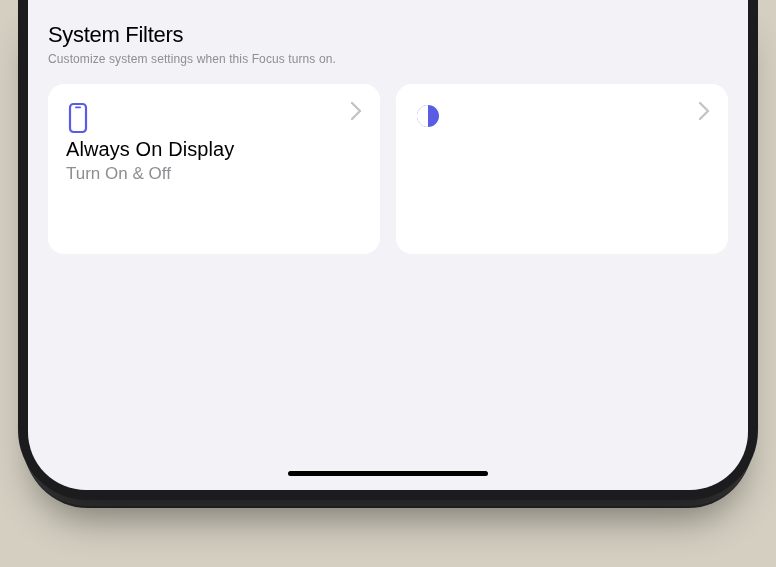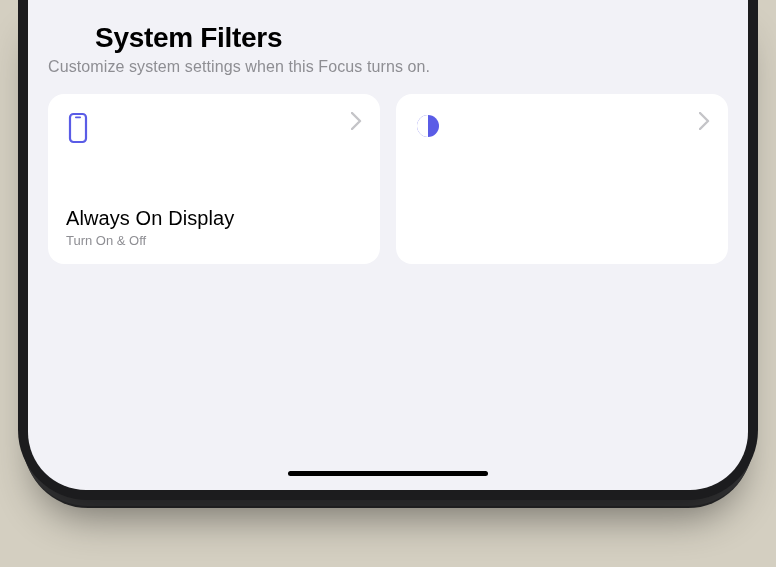--- a/index.html
+++ b/index.html
@@ -37,66 +37,64 @@
     width:100%;
     height:100%;
     background:var(--bg);
     border-radius:0 0 58px 58px;
     overflow:hidden;
   }
   .content{
     padding:22px 20px 0 20px;
   }
   .section-title{
-    font-size:28px;
-    font-weight:700;
+    font-size:22px;
+    font-weight:400;
     letter-spacing:-.3px;
     color:var(--text);
-    margin-left:47px;
   }
   .section-sub{
     margin-top:4px;
-    font-size:16px;
+    font-size:12px;
     color:var(--text-secondary);
     letter-spacing:.1px;
   }
   .grid{
     margin-top:18px;
     display:grid;
     grid-template-columns:1fr 1fr;
     gap:16px;
   }
   .card{
     background:var(--card);
     border-radius:16px;
     padding:18px 18px 16px 18px;
     min-height:170px;
     display:flex;
     flex-direction:column;
-    justify-content:space-between;
     cursor:pointer;
   }
   .card-top{
     display:flex;
     align-items:flex-start;
     justify-content:space-between;
   }
   .icon{
     color:var(--accent);
   }
   .chevron{color:#c4c4c8;}
   .card-title{
     font-size:20px;
     color:var(--text);
     font-weight:400;
     letter-spacing:.1px;
   }
   .card-sub{
     margin-top:3px;
-    font-size:13px;
+    font-size:17px;
     color:var(--text-secondary);
   }
   .home-indicator{
     position:absolute;
     left:50%;
     bottom:14px;
     transform:translateX(-50%);
     width:200px;
     height:5px;
     background:#000;

